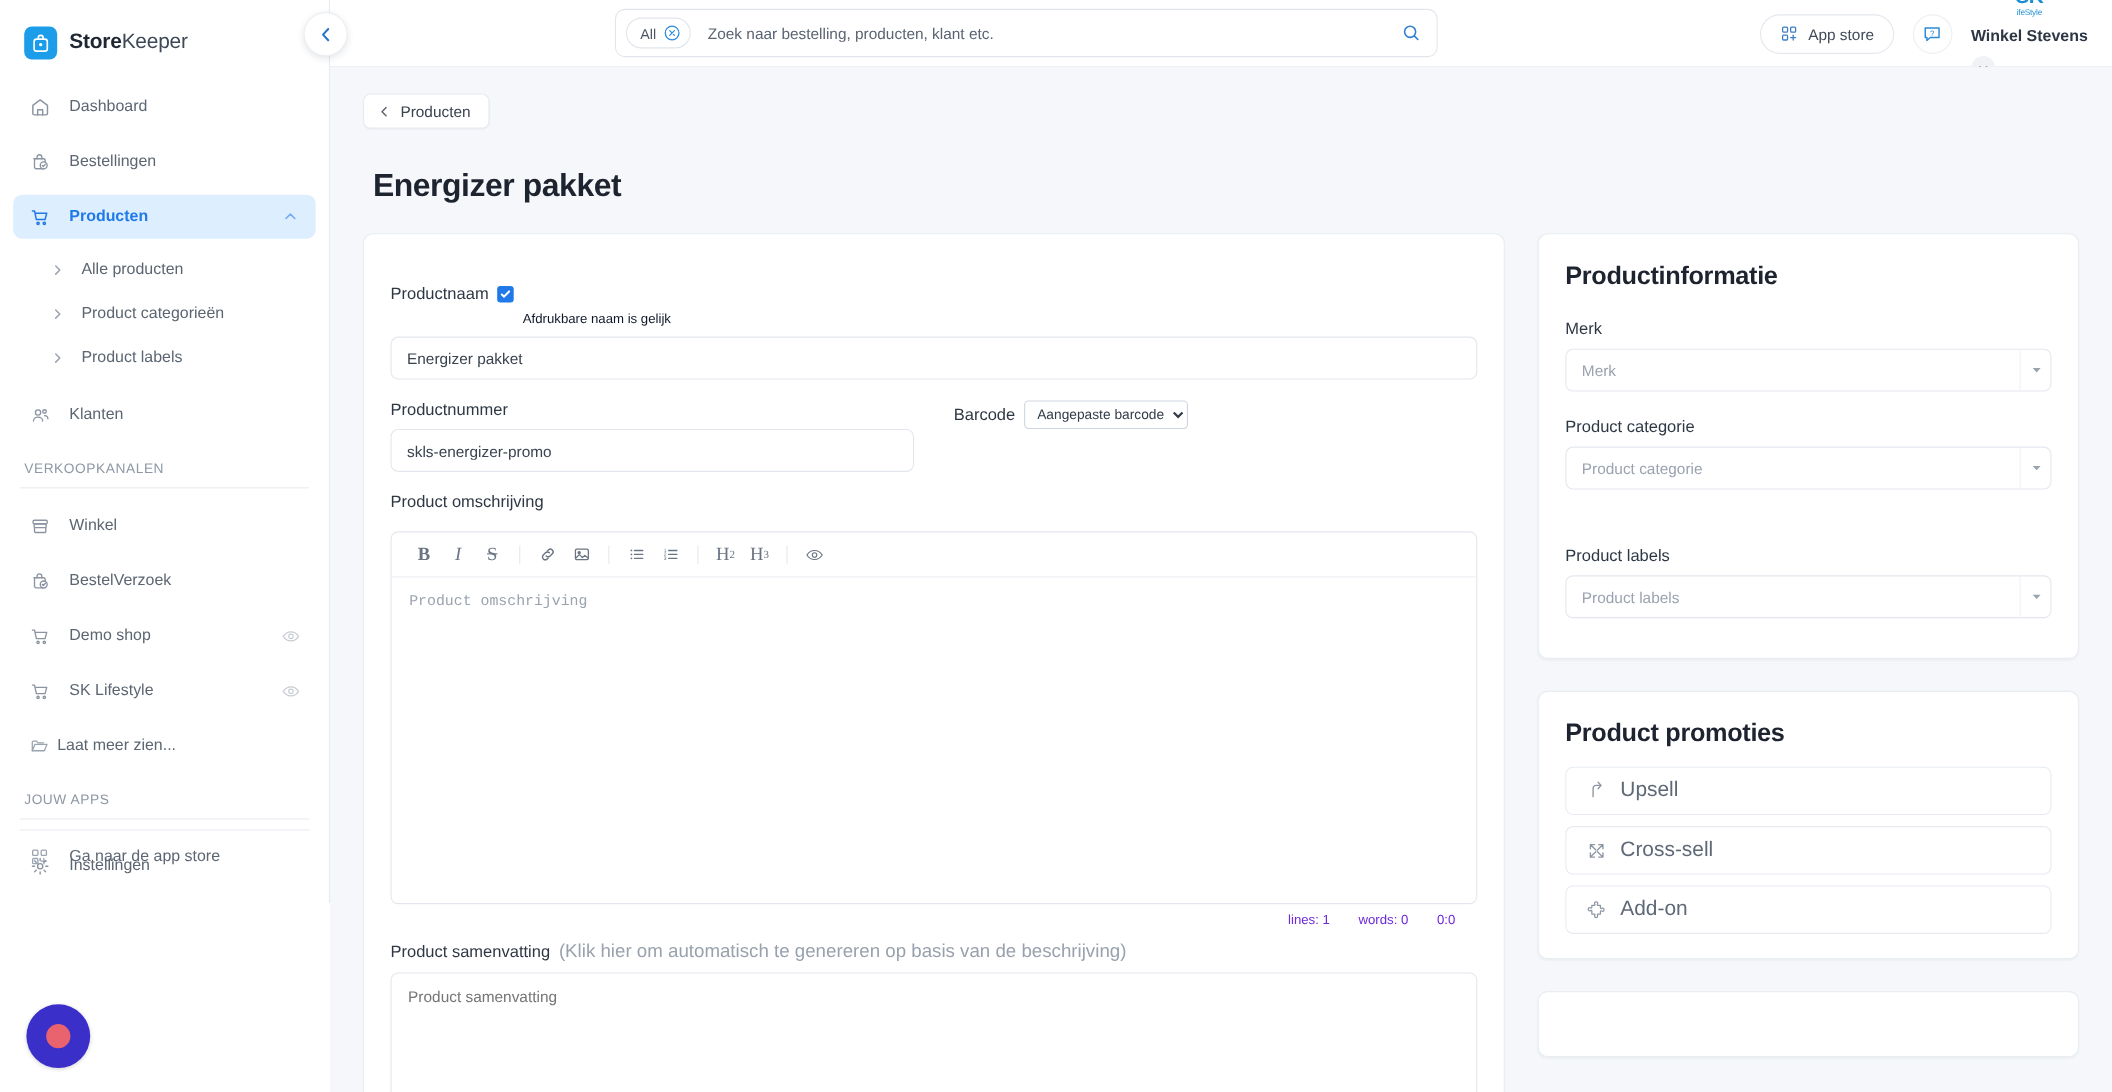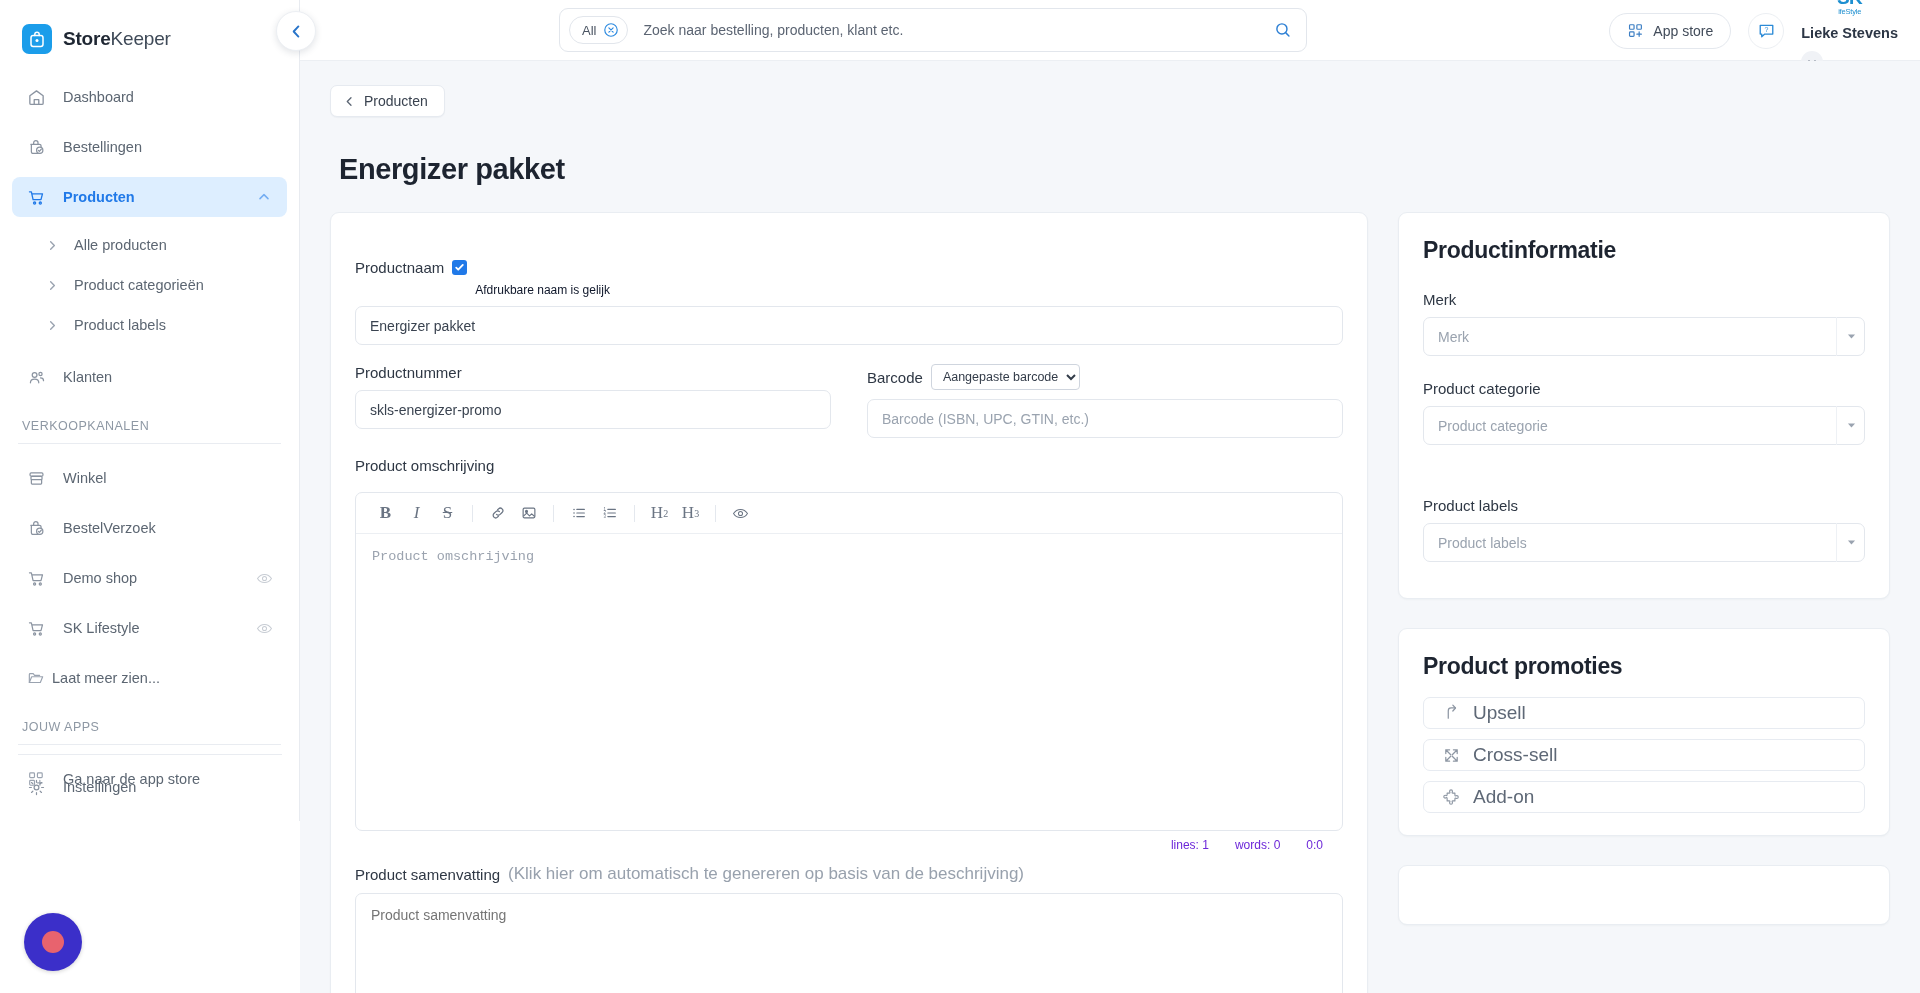--- a/index.html
+++ b/index.html
@@ -206,21 +206,21 @@
   .panel-title { font-size: 23px; font-weight: 700; color: #1d2430; margin-bottom: 27px; letter-spacing: -.3px; }
   .p-label { font-size: 15px; color: #2e3744; margin-bottom: 9px; }
   .combo { position: relative; margin-bottom: 24px; }
   .combo .inp { padding-right: 34px; }
   .combo-caret {
     position: absolute; right: 0; top: 0; width: 29px; height: 39px;
     border-left: 1px solid #eef1f5;
     display: flex; align-items: center; justify-content: center; cursor: pointer;
   }
   .promo-btn {
-    height: 32px; border: 1px solid #e7ebf1; border-radius: 7px; background: #fff;
+    height: 44px; border: 1px solid #e7ebf1; border-radius: 7px; background: #fff;
     display: flex; align-items: center; gap: 11px; padding: 0 16px;
     font-size: 19px; color: #5e6876; cursor: pointer; margin-bottom: 10px;
   }
   .promo-btn .pic { width: 22px; height: 22px; display: flex; align-items: center; justify-content: center; flex:0 0 22px; }
   svg { display: block; }
 </style>
 </head>
 <body>
 
 <div class="app">
@@ -475,21 +475,21 @@
               <text x="10" y="11.9" font-size="7.4" fill="#2b8ad6" stroke="none" text-anchor="middle" font-family="Liberation Sans">?</text>
             </svg>
           </span>
         </div>
 
         <div class="user-box">
           <div class="user-logo">
             <span class="sk">SK</span>
             <span class="lf">ifeStyle</span>
           </div>
-          <span class="user-name">Lieke Stevens</span>
+          <span class="user-name">Winkel Stevens</span>
           <span class="user-caret">
             <svg width="12" height="12" viewBox="0 0 14 14" fill="none" stroke="#8d96a3" stroke-width="1.5" stroke-linecap="round" stroke-linejoin="round">
                 <path d="m3.4 5.4 3.6 3.6 3.6-3.6"></path>
               </svg>
           </span>
         </div>
       </div>
     </header>
 
     <section class="content">
@@ -526,21 +526,20 @@
                 <div class="fld-label">Productnummer</div>
                 <input class="inp" value="skls-energizer-promo" style="">
               </div>
               <div>
                 <div class="fld-label">
                   <span>Barcode</span>
                   <select class="sel-inline">
                     <option>Aangepaste barcode</option>
                   </select>
                 </div>
-                <input class="inp" placeholder="Barcode (ISBN, UPC, GTIN, etc.)" style="">
               </div>
             </div>
 
             <div class="fld-label" style="margin-top:19px">Product omschrijving</div>
 
             <div class="editor">
               <div class="ed-toolbar">
                 <div class="ed-btn serif" style="font-weight:700">B</div>
                 <div class="ed-btn serif" style="font-style:italic">I</div>
                 <div class="ed-btn serif" style="text-decoration:line-through">S</div>

